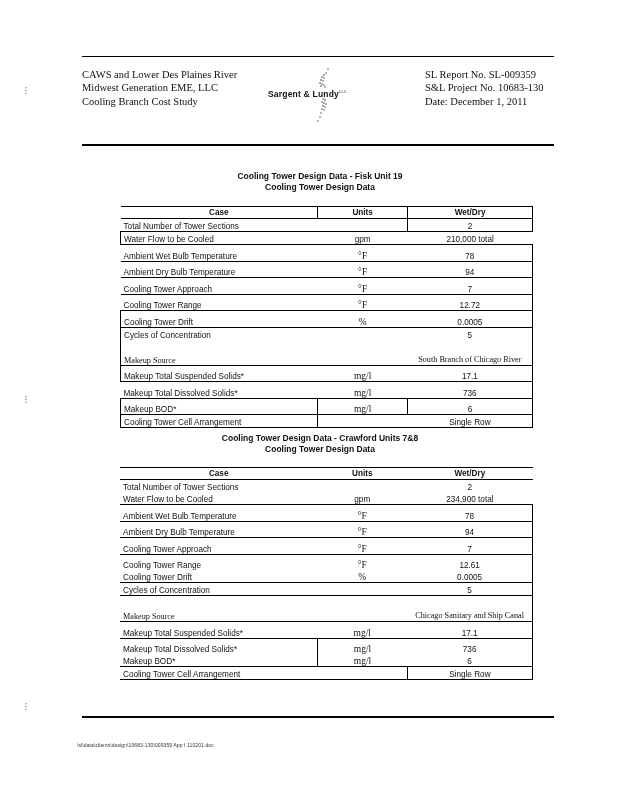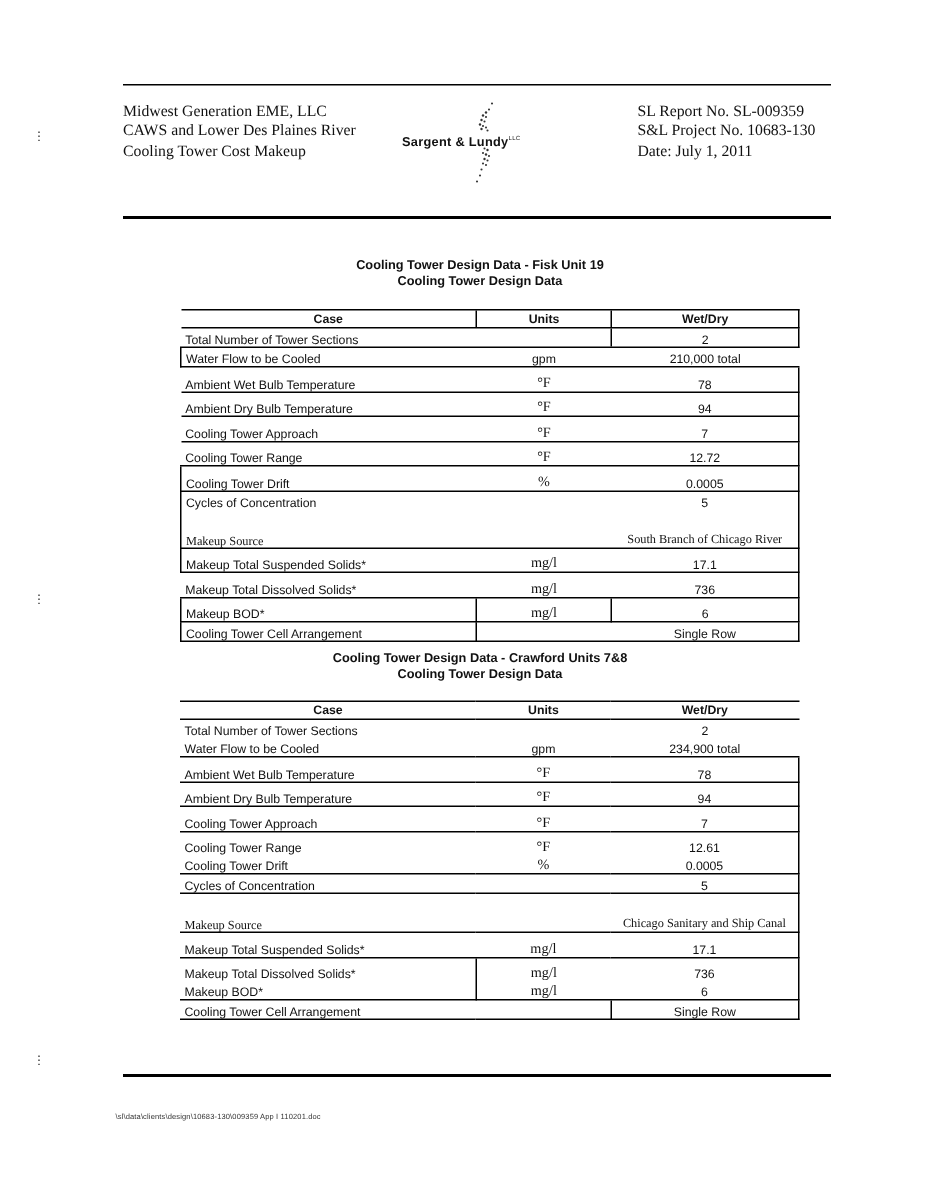--- a/index.html
+++ b/index.html
@@ -30,23 +30,23 @@
   .footer { position:absolute; left:77px; top:742px; font-size:5px; color:#333; letter-spacing:0.1px; }
   .margin-mark { position:absolute; left:22px; width:4px; font-size:8px; line-height:4px; color:#222; }
 </style>
 </head>
 <body>
 
 <div class="rule" style="top:56px;height:1px;"></div>
 <div class="rule" style="top:144px;height:2px;"></div>
 
 <div class="hdr-left serif">
+  <div>CAWS and Lower Des Plaines River</div>
   <div>Midwest Generation EME, LLC</div>
-  <div>CAWS and Lower Des Plaines River</div>
-  <div>Cooling Tower Cost Makeup</div>
+  <div>Cooling Branch Cost Study</div>
 </div>
 
 <div class="logo">
   <svg class="logo-bolt" viewBox="0 0 22 58" width="22" height="58">
     <g fill="#333">
       <circle cx="16" cy="3" r="0.7"></circle>
         <circle cx="14" cy="7" r="0.7"></circle>
         <circle cx="12" cy="9" r="0.8"></circle>
       <circle cx="10" cy="11" r="0.8"></circle>
         <circle cx="12" cy="12" r="0.7"></circle>
@@ -72,21 +72,21 @@
     </g>
   </svg>
   <div class="logo-text sans">
     <span>Sargent &amp; Lundy</span><sup style="font-size:4px;font-weight:normal;">LLC</sup>
   </div>
 </div>
 
 <div class="hdr-right serif">
   <div>SL Report No. SL-009359</div>
   <div>S&amp;L Project No. 10683-130</div>
-  <div>Date: July 1, 2011</div>
+  <div>Date: December 1, 2011</div>
 </div>
 
 <div class="section-title sans" style="top:171px;">
   <div>Cooling Tower Design Data - Fisk Unit 19</div>
   <div>Cooling Tower Design Data</div>
 </div>
 
 <table class="ct sans" style="top:206px;">
   <thead>
     <tr>

